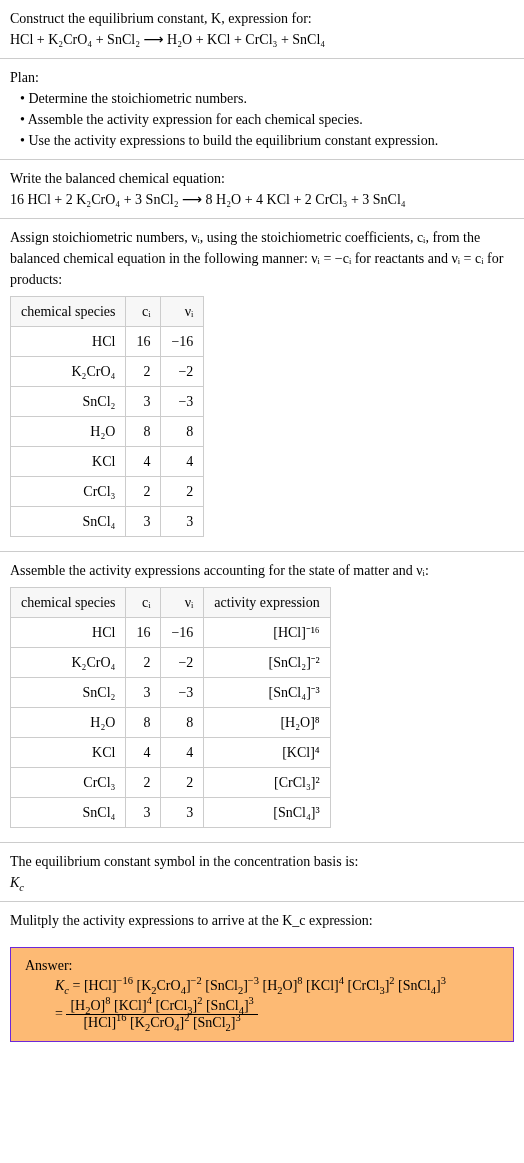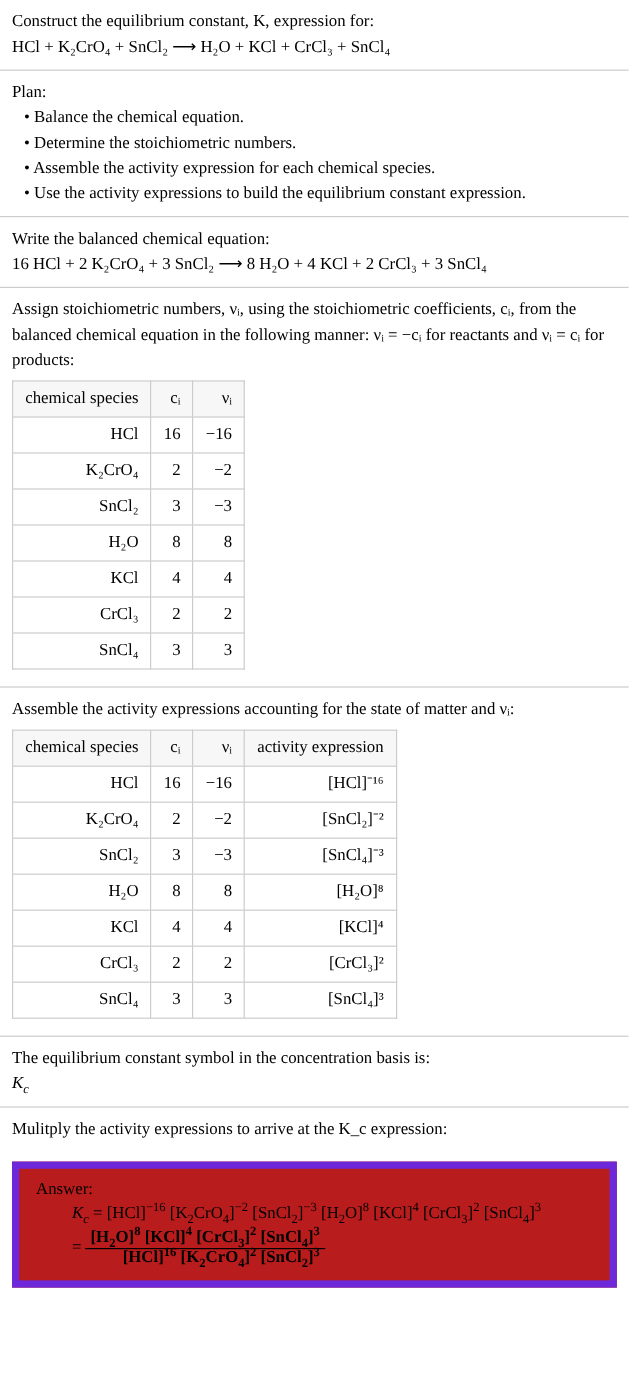--- a/index.html
+++ b/index.html
@@ -4,40 +4,39 @@
 <style>
 * { margin: 0; padding: 0; box-sizing: border-box; }
 body { font-family: Georgia, 'Times New Roman', serif; font-size: 14px; color: #000; background: #fff; width: 524px; }
 .section { padding: 8px 10px; border-bottom: 1px solid #ccc; line-height: 1.5; }
 .section.no-border { border-bottom: none; }
 .indent { padding-left: 10px; }
 table { border-collapse: collapse; margin: 6px 0; }
 th, td { border: 1px solid #ccc; padding: 4px 10px; text-align: right; font-weight: normal; }
 th { background: #f7f7f7; }
 td.num { text-align: right; }
-.answer-box { background: #b91c1c; border: 6px solid #6d28d9; padding: 10px 14px; margin: 8px 10px 14px 10px; }
+.answer-box { background: #fdba74; border: 1px solid #6d28d9; padding: 10px 14px; margin: 8px 10px 14px 10px; }
 .answer-indent { padding-left: 30px; }
-.frac { display: inline-block; vertical-align: middle; text-align: right; font-weight: bold; }
+.frac { display: inline-block; vertical-align: middle; text-align: center; }
 .frac .num { display: block; border-bottom: 1px solid #000; padding: 0 4px; }
 .frac .den { display: block; padding: 0 4px; }
 sub, sup { font-size: 0.75em; line-height: 0; }
 .answer-label { margin-bottom: 4px; }
 </style>
 </head>
 <body>
 
 <div class="section">
   <div>Construct the equilibrium constant, K, expression for:</div>
   <div>HCl + K₂CrO₄ + SnCl₂ ⟶ H₂O + KCl + CrCl₃ + SnCl₄</div>
 </div>
 
 <div class="section">
   <div>Plan:</div>
   <div class="indent">
-    <div>• Balance the chemical equation.</div>
     <div>• Determine the stoichiometric numbers.</div>
     <div>• Assemble the activity expression for each chemical species.</div>
     <div>• Use the activity expressions to build the equilibrium constant expression.</div>
   </div>
 </div>
 
 <div class="section">
   <div>Write the balanced chemical equation:</div>
   <div>16 HCl + 2 K₂CrO₄ + 3 SnCl₂ ⟶ 8 H₂O + 4 KCl + 2 CrCl₃ + 3 SnCl₄</div>
 </div>

